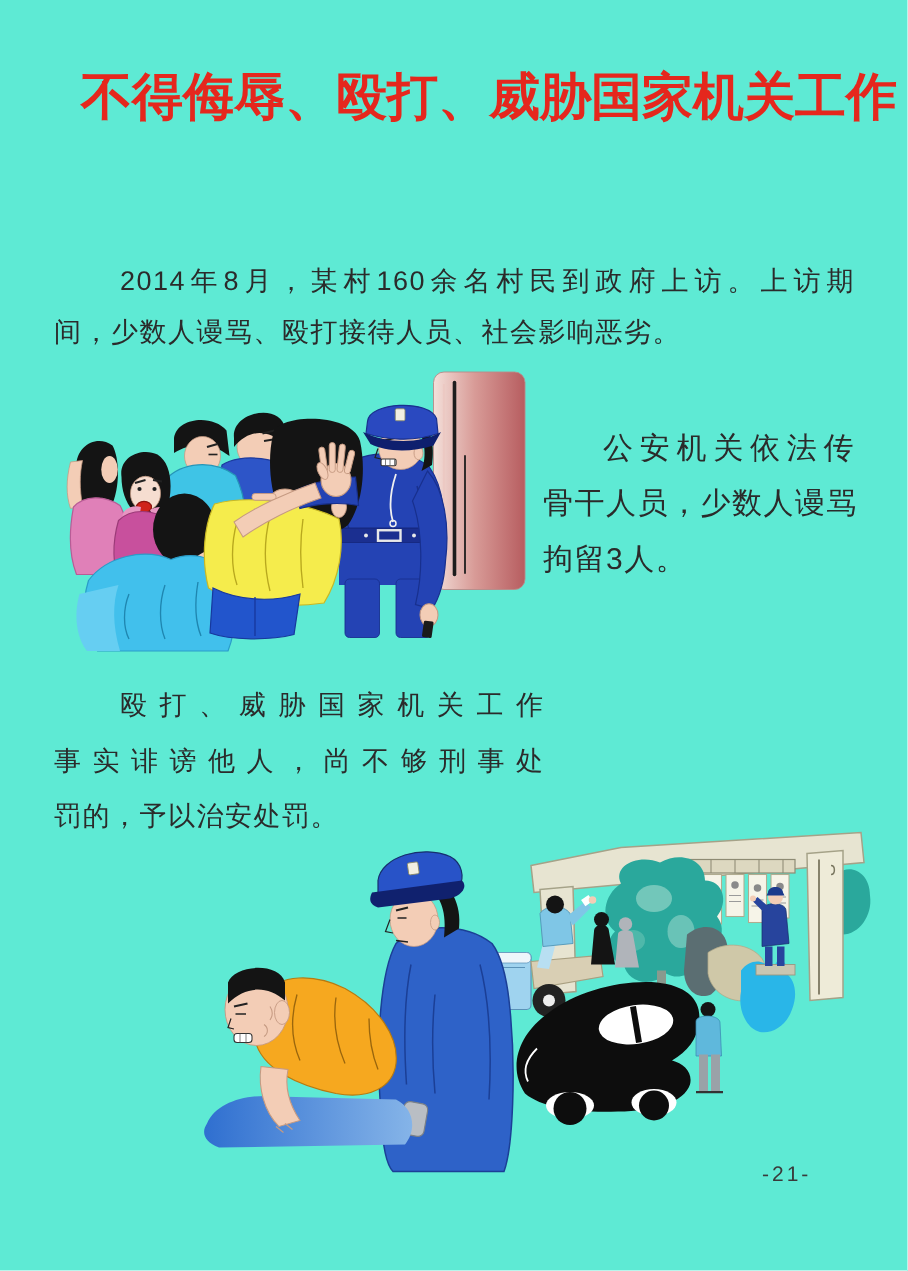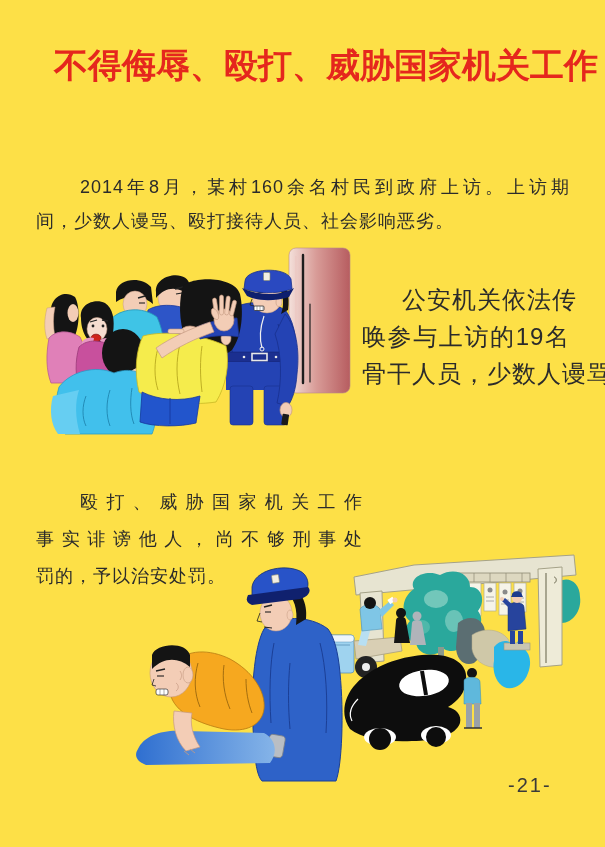--- a/index.html
+++ b/index.html
@@ -1,41 +1,41 @@
 <!DOCTYPE html>
 <html><head>
 <meta charset="utf-8">
 <style>
   html,body { margin:0; padding:0; background:#ffffff; }
   .page {
     position:relative; width:605px; height:847px; margin:0 auto;
-    background:#fde047; overflow:hidden;
+    background:#5eead4; overflow:hidden;
     font-family:"Liberation Sans", sans-serif;
     color:#2b2b2b;
   }
   .title {
     position:absolute; left:54px; top:42px; width:497px;
     color:#e5271d; font-weight:bold; font-size:34px; line-height:47px;
   }
   .tline { text-align:justify; text-align-last:justify; white-space:nowrap; }
   .para { position:absolute; font-size:18px; }
   .pline { text-align:justify; text-align-last:justify; white-space:nowrap; letter-spacing:1px; }
   .pline.last { text-align:right; text-align-last:left; }
   .intro { left:36px; top:170px; width:534px; line-height:34px; }
   .intro .first { padding-left:44px; }
-  .side  { left:362px; top:281px; width:208px; line-height:37px; font-size:24px; }
+  .side  { left:362px; top:281px; width:208px; line-height:37px; font-size:20px; }
   .side .first { padding-left:40px; }
-  .penalty { left:36px; top:452px; width:327px; line-height:37px;margin-top:32px; }
+  .penalty { left:36px; top:452px; width:327px; line-height:37px; }
   .penalty .first { padding-left:44px; }
   .illo { position:absolute; }
   .illo1 { left:30px; top:246px; width:332px; height:202px; }
   .illo2 { left:114px; top:543px; width:470px; height:242px; }
   .pagenum {
     position:absolute; left:508px; top:774px;
-    font-size:20px; letter-spacing:2px; color:#3a3a3a;
+    font-size:14px; letter-spacing:2px; color:#3a3a3a;
   }
 </style>
 </head>
 <body>
 
 <div class="page">
 
   <div class="title">
     <div class="tline">不得侮辱、殴打、威胁国家机关工作</div>
   </div>
@@ -144,22 +144,22 @@
       <rect x="183.5" y="52" width="4" height="18" rx="2" fill="#f3cdb6" stroke="#c59a82" stroke-width="0.6" transform="rotate(-8 185.5 61)"></rect>
       <rect x="189.5" y="49" width="4" height="20" rx="2" fill="#f3cdb6" stroke="#c59a82" stroke-width="0.6"></rect>
       <rect x="195.5" y="50" width="4" height="19" rx="2" fill="#f3cdb6" stroke="#c59a82" stroke-width="0.6" transform="rotate(6 197.5 59)"></rect>
       <rect x="201" y="54" width="4" height="16" rx="2" fill="#f3cdb6" stroke="#c59a82" stroke-width="0.6" transform="rotate(14 203 62)"></rect>
       <ellipse cx="185" cy="68" rx="3" ry="6" fill="#f3cdb6" stroke="#c59a82" stroke-width="0.6" transform="rotate(-25 185 68)"></ellipse>
     </g>
   </svg>
 
   <div class="para side">
     <div class="pline first">公安机关依法传</div>
-    <div class="pline">唤参与上访的19名</div>
     <div class="pline">骨干人员，少数人谩骂</div>
+    <div class="pline last">拘留3人。</div>
   </div>
 
   <div class="para penalty">
     <div class="pline first">殴打、威胁国家机关工作</div>
     <div class="pline">事实诽谤他人，尚不够刑事处</div>
     <div class="pline last">罚的，予以治安处罚。</div>
   </div>
 
   <svg class="illo illo2" viewBox="0 0 470 242" aria-hidden="true">
     <defs>

